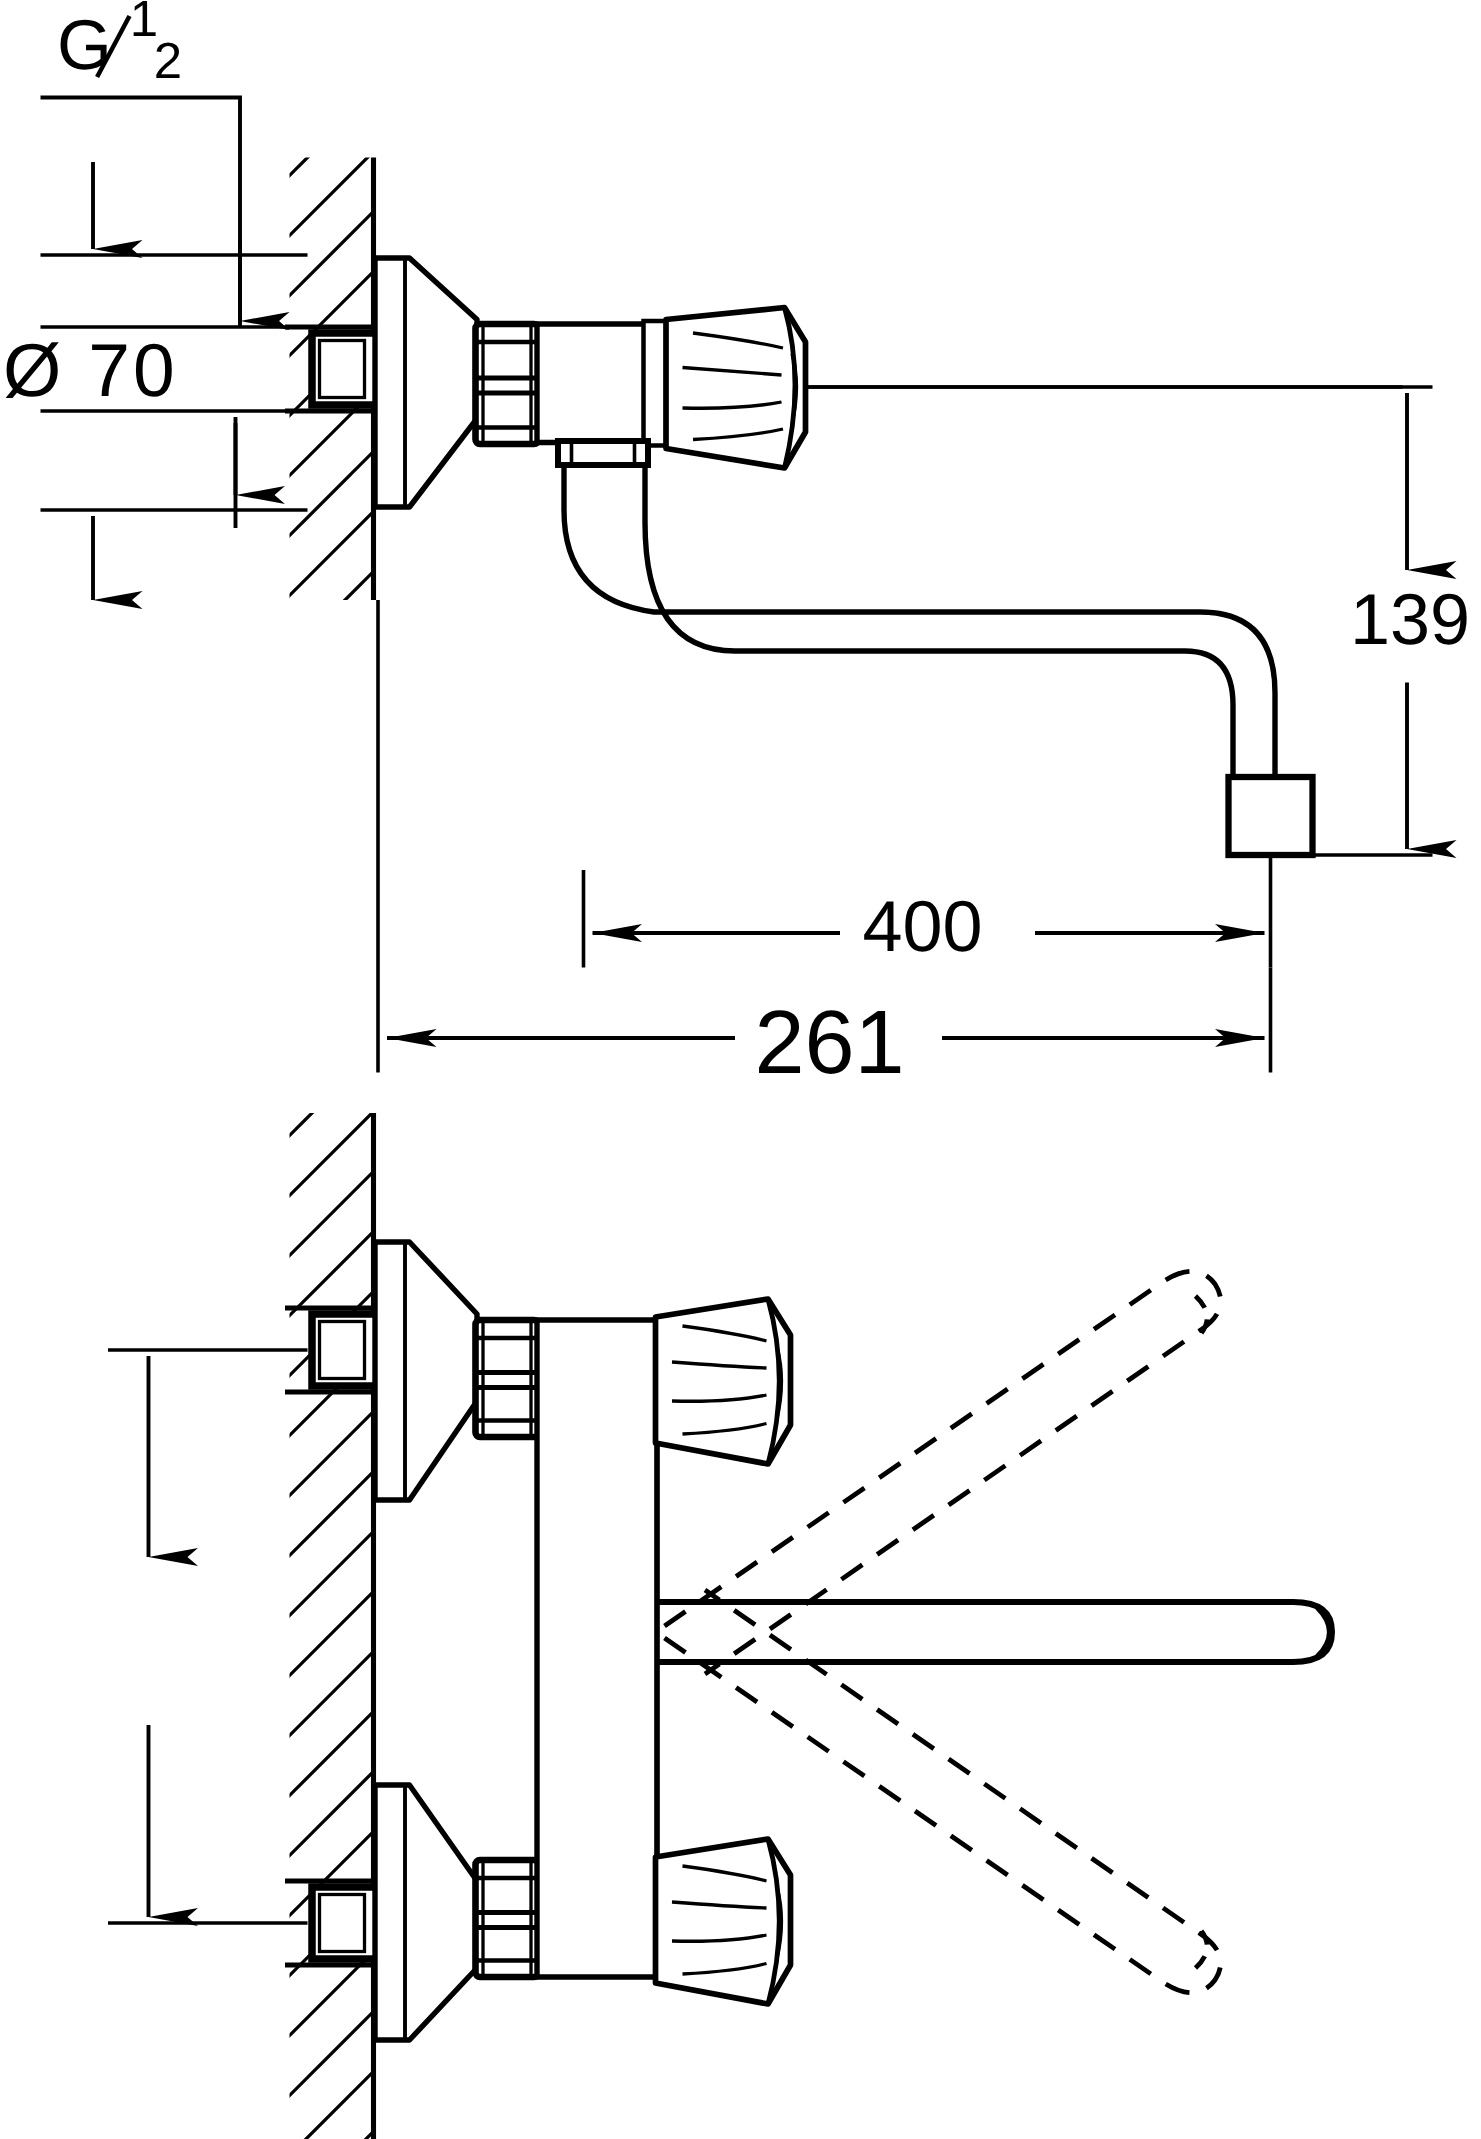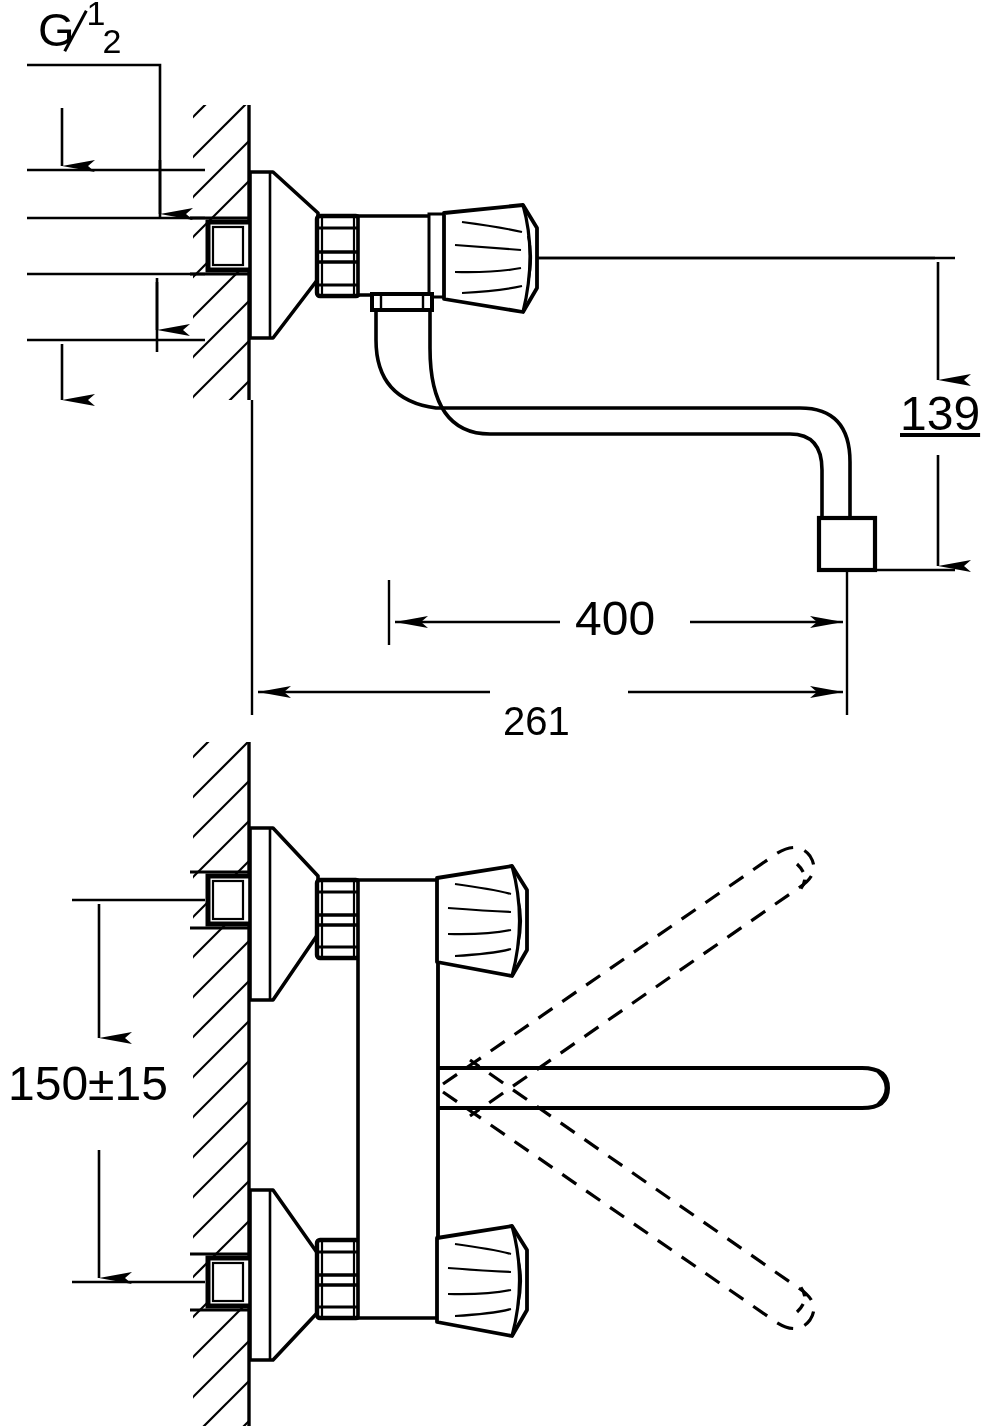--- a/index.html
+++ b/index.html
@@ -35,23 +35,23 @@
   .dim-g .frac .bar{
     position:absolute; left:4px; top:4px;
     width:3px;height:46px;background:#000;
     transform:rotate(28deg);
     transform-origin:top left;
   }
   .dim-g .frac .den{
     position:absolute; left:22px; top:18px; font-size:34px;
   }
   .dim-d70{ font-size:50px; left:2px; top:222px; letter-spacing:2px;}
-  .dim-139{ font-size:48px; left:900px; top:390px;text-decoration:underline; }
+  .dim-139{ font-size:48px; left:900px; top:390px; }
   .dim-200{ font-size:48px; left:575px; top:595px; }
-  .dim-261{ font-size:40px; left:503px; top:665px;margin-top:36px; }
+  .dim-261{ font-size:60px; left:503px; top:665px; }
   .dim-150{ font-size:48px; left:8px; top:1060px; }
 </style>
 </head>
 <body>
 
 <div id="drawing-root">
 
 <svg class="sheet" viewBox="0 0 987 1426" xmlns="http://www.w3.org/2000/svg">
   <defs>
     <marker id="arrFillDown" markerWidth="14" markerHeight="34" refX="7" refY="33" orient="auto" markerUnits="userSpaceOnUse">
@@ -296,22 +296,22 @@
       <line x1="99" y1="1038" x2="99" y2="904" stroke-width="2.6" marker-end="url(#arrFillUp)" transform="rotate(180 99 971)"></line>
       <line x1="99" y1="1150" x2="99" y2="1278" stroke-width="2.6" marker-end="url(#arrFillDown)"></line>
     </g>
   </g>
 </svg>
 
 <div class="dim-label dim-g">
   <span>G</span><span class="frac"><span class="num">1</span><span class="bar"></span><span class="den">2</span></span>
 </div>
 
+<div class="dim-label dim-d70">Ø 70</div>
 
 <div class="dim-label dim-139">139</div>
 
 <div class="dim-label dim-200">400</div>
 
 <div class="dim-label dim-261">261</div>
 
-<div class="dim-label dim-150">150±15</div>
 
 </div>
 
 </body></html>

